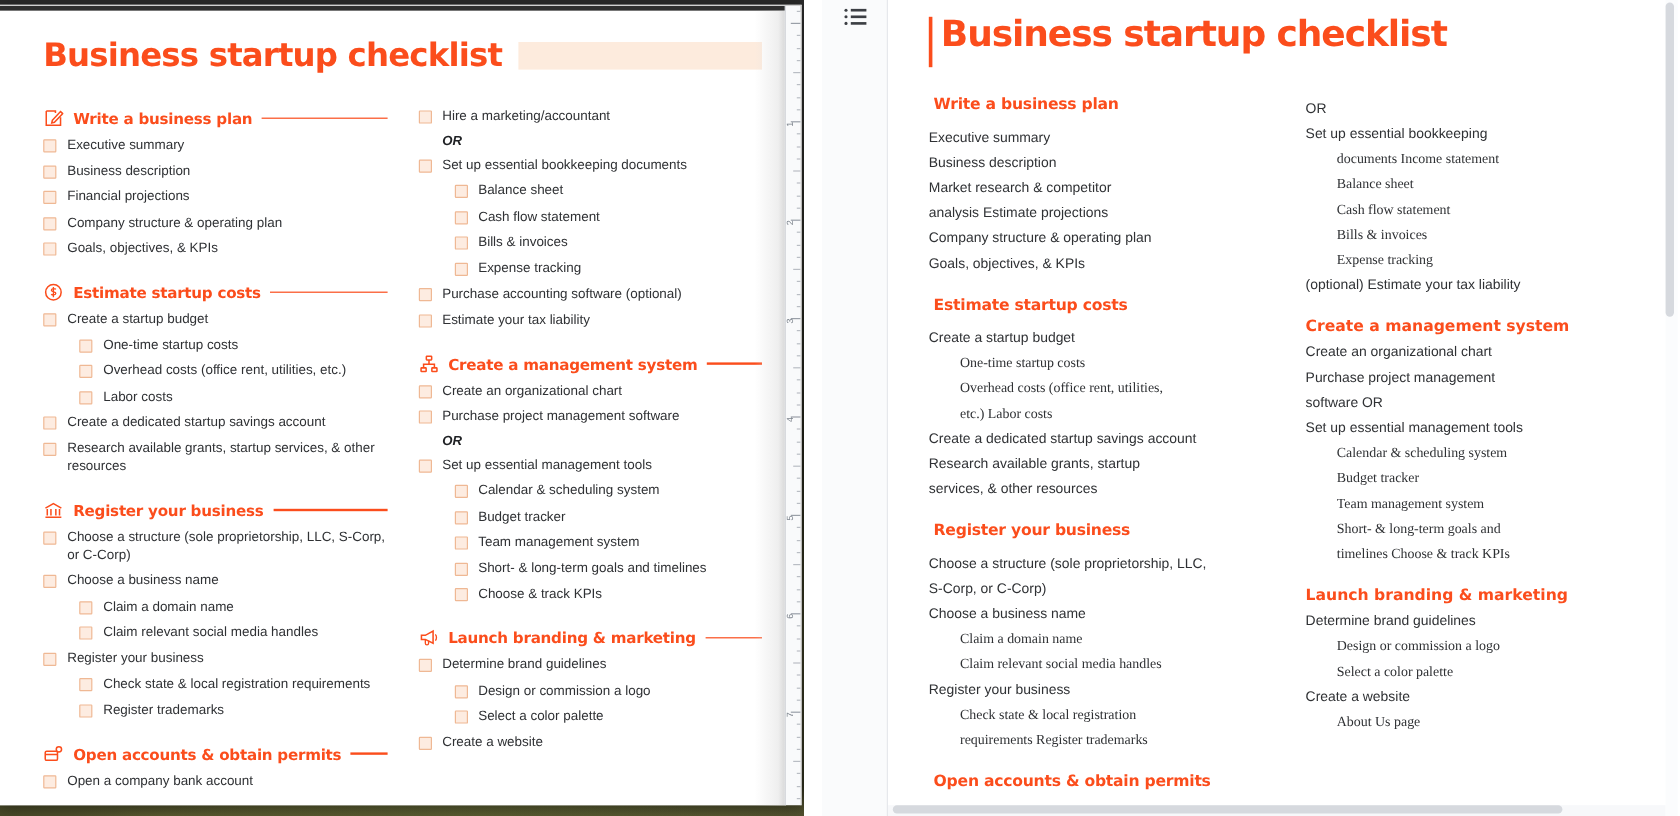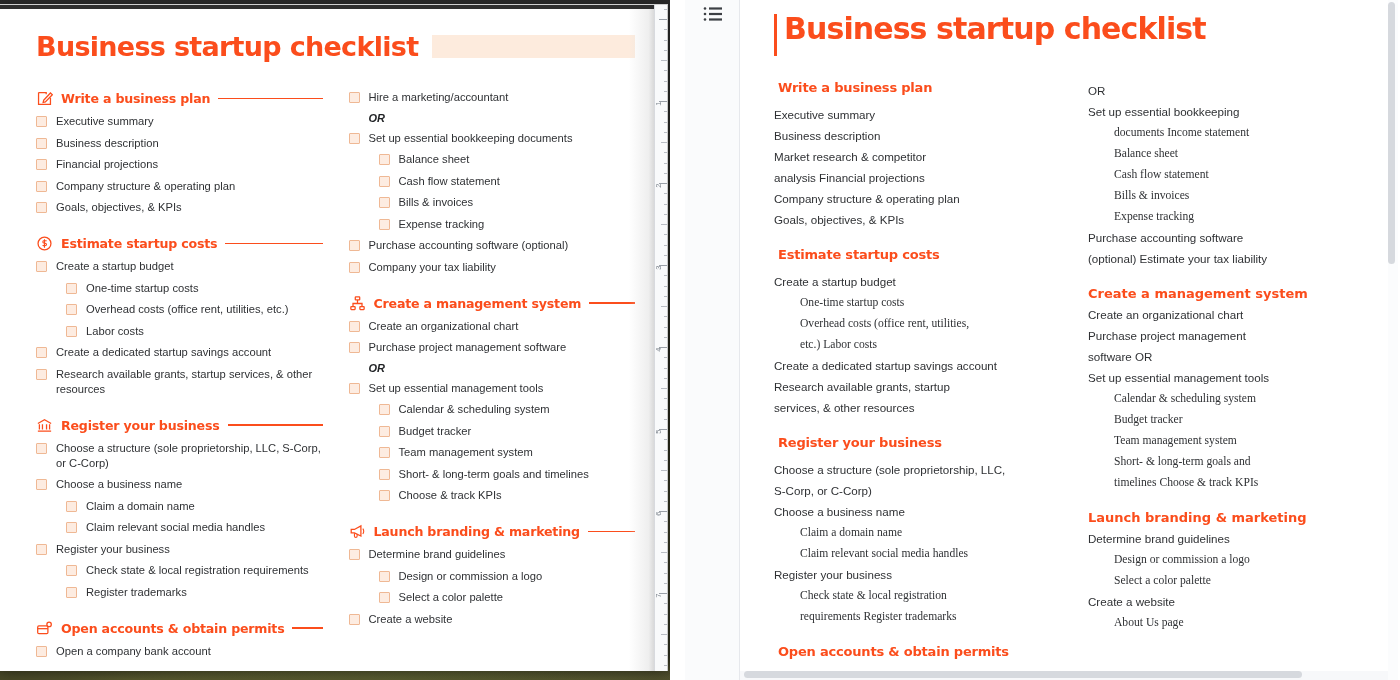--- a/index.html
+++ b/index.html
@@ -312,21 +312,21 @@
             <div class="chk-row lvl2">
               <span class="cbox"></span>
               <span class="chk-label">Expense tracking</span>
             </div>
             <div class="chk-row">
               <span class="cbox"></span>
               <span class="chk-label">Purchase accounting software (optional)</span>
             </div>
             <div class="chk-row">
               <span class="cbox"></span>
-              <span class="chk-label">Company your tax liability</span>
+              <span class="chk-label">Estimate your tax liability</span>
             </div>
             <div class="sec-head">
               <span class="sec-icon"><svg viewBox="0 0 20 20" width="17" height="17">
                   <rect fill="none" stroke="#FB4D1C" stroke-width="1.5" x="7.4" y="2.2" width="5.2" height="3.6" rx="0.6"></rect>
                   <rect fill="none" stroke="#FB4D1C" stroke-width="1.5" x="2.2" y="13.6" width="5" height="3.6" rx="0.6"></rect>
                   <rect fill="none" stroke="#FB4D1C" stroke-width="1.5" x="12.8" y="13.6" width="5" height="3.6" rx="0.6"></rect>
                   <path fill="none" stroke="#FB4D1C" stroke-width="1.5" d="M10 5.8v4.2M4.7 13.6v-3.6h10.6v3.6M4.7 10h10.6"></path>
                 </svg></span>
               <span class="sec-title">Create a management system</span>
               <span class="sec-rule"></span>
@@ -567,21 +567,21 @@
           <div class="caret"></div>
           <div class="ed-title">Business startup checklist</div>
         </div>
 
         <div class="ed-cols">
           <div class="ed-col-a" id="edColA">
               <div class="ed-head first">Write a business plan</div>
               <div class="ed-line">Executive summary</div>
               <div class="ed-line">Business description</div>
               <div class="ed-line">Market research &amp; competitor</div>
-              <div class="ed-line">analysis Financial projections</div>
+              <div class="ed-line">analysis Estimate projections</div>
               <div class="ed-line">Company structure &amp; operating plan</div>
               <div class="ed-line">Goals, objectives, &amp; KPIs</div>
               <div class="ed-head">Estimate startup costs</div>
               <div class="ed-line">Create a startup budget</div>
               <div class="ed-line ind">One-time startup costs</div>
               <div class="ed-line ind">Overhead costs (office rent, utilities,</div>
               <div class="ed-line ind">etc.) Labor costs</div>
               <div class="ed-line">Create a dedicated startup savings account</div>
               <div class="ed-line">Research available grants, startup</div>
               <div class="ed-line">services, &amp; other resources</div>
@@ -598,21 +598,20 @@
               <div class="ed-line">Open a company bank account</div>
             </div>
           <div class="ed-col-b" id="edColB">
               <div class="ed-line">OR</div>
               <div class="ed-line">Set up essential bookkeeping</div>
               <div class="ed-line ind">documents Income statement</div>
               <div class="ed-line ind">Balance sheet</div>
               <div class="ed-line ind">Cash flow statement</div>
               <div class="ed-line ind">Bills &amp; invoices</div>
               <div class="ed-line ind">Expense tracking</div>
-              <div class="ed-line">Purchase accounting software</div>
               <div class="ed-line">(optional) Estimate your tax liability</div>
               <div class="ed-para" style="margin-top: 14px;"><span class="hl">Create a management system</span><span> Create an organizational chart</span></div>
               <div class="ed-line">Purchase project management</div>
               <div class="ed-line">software OR</div>
               <div class="ed-line">Set up essential management tools</div>
               <div class="ed-line ind">Calendar &amp; scheduling system</div>
               <div class="ed-line ind">Budget tracker</div>
               <div class="ed-line ind">Team management system</div>
               <div class="ed-line ind">Short- &amp; long-term goals and</div>
               <div class="ed-line ind">timelines Choose &amp; track KPIs</div>

